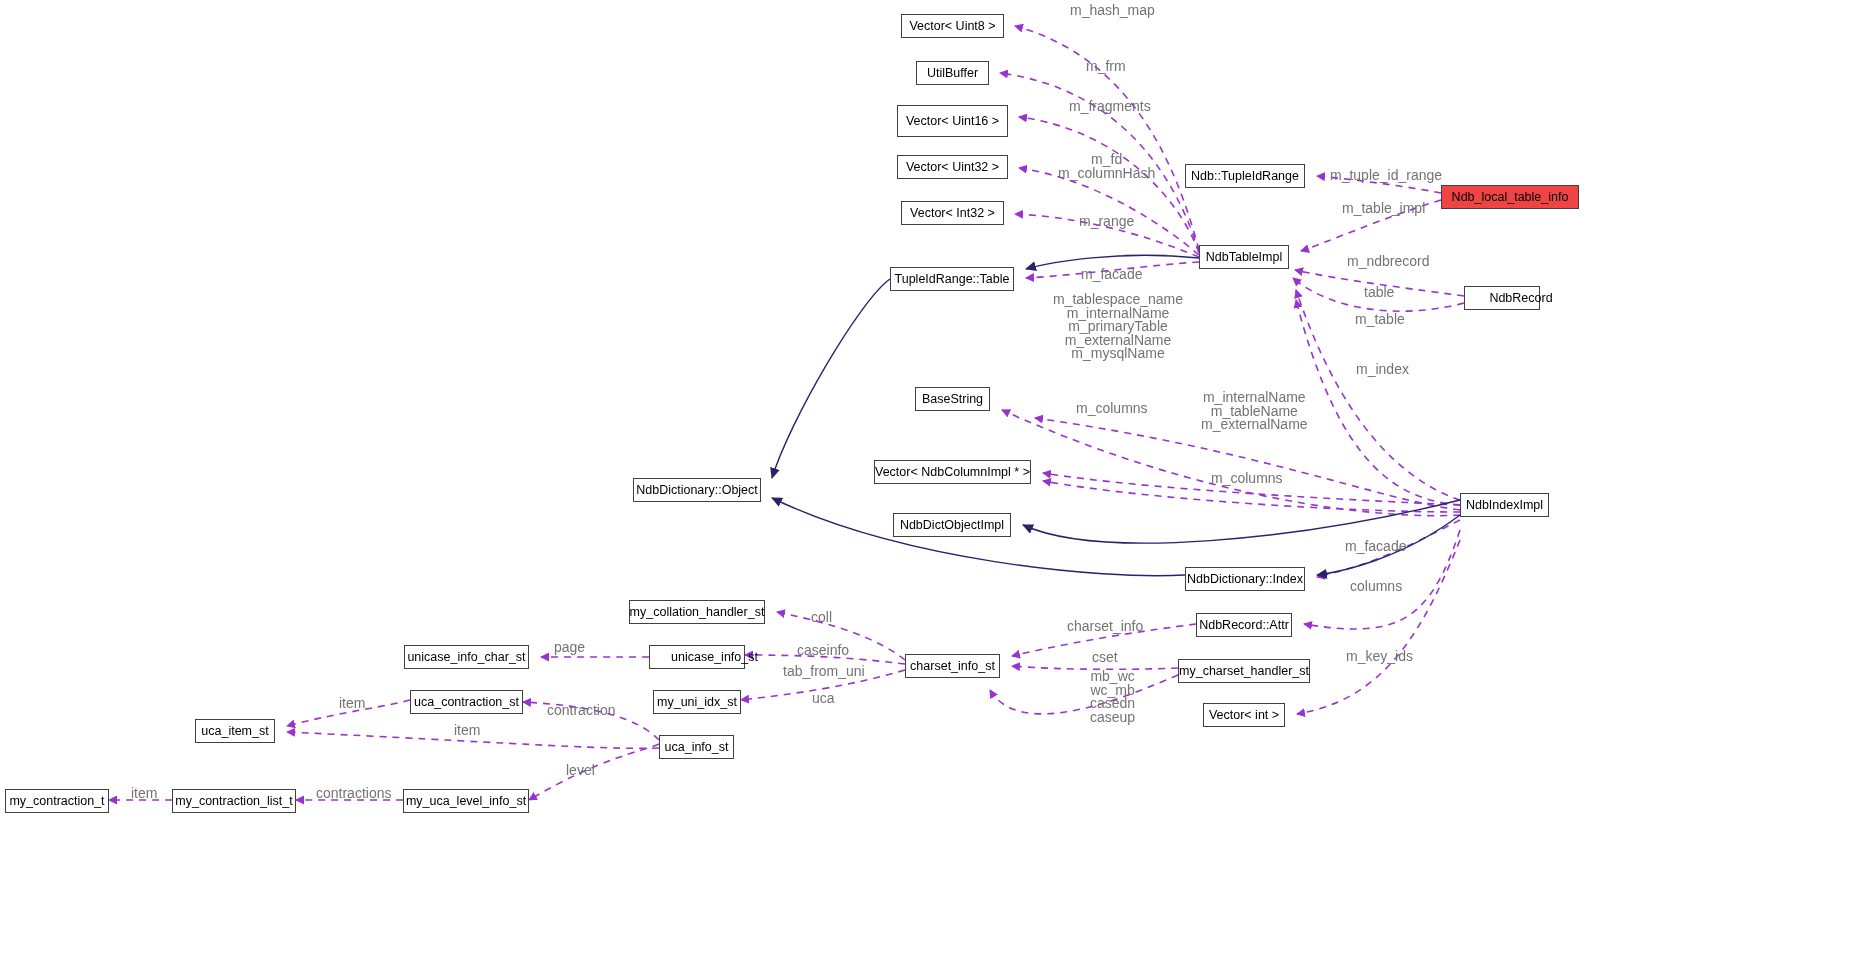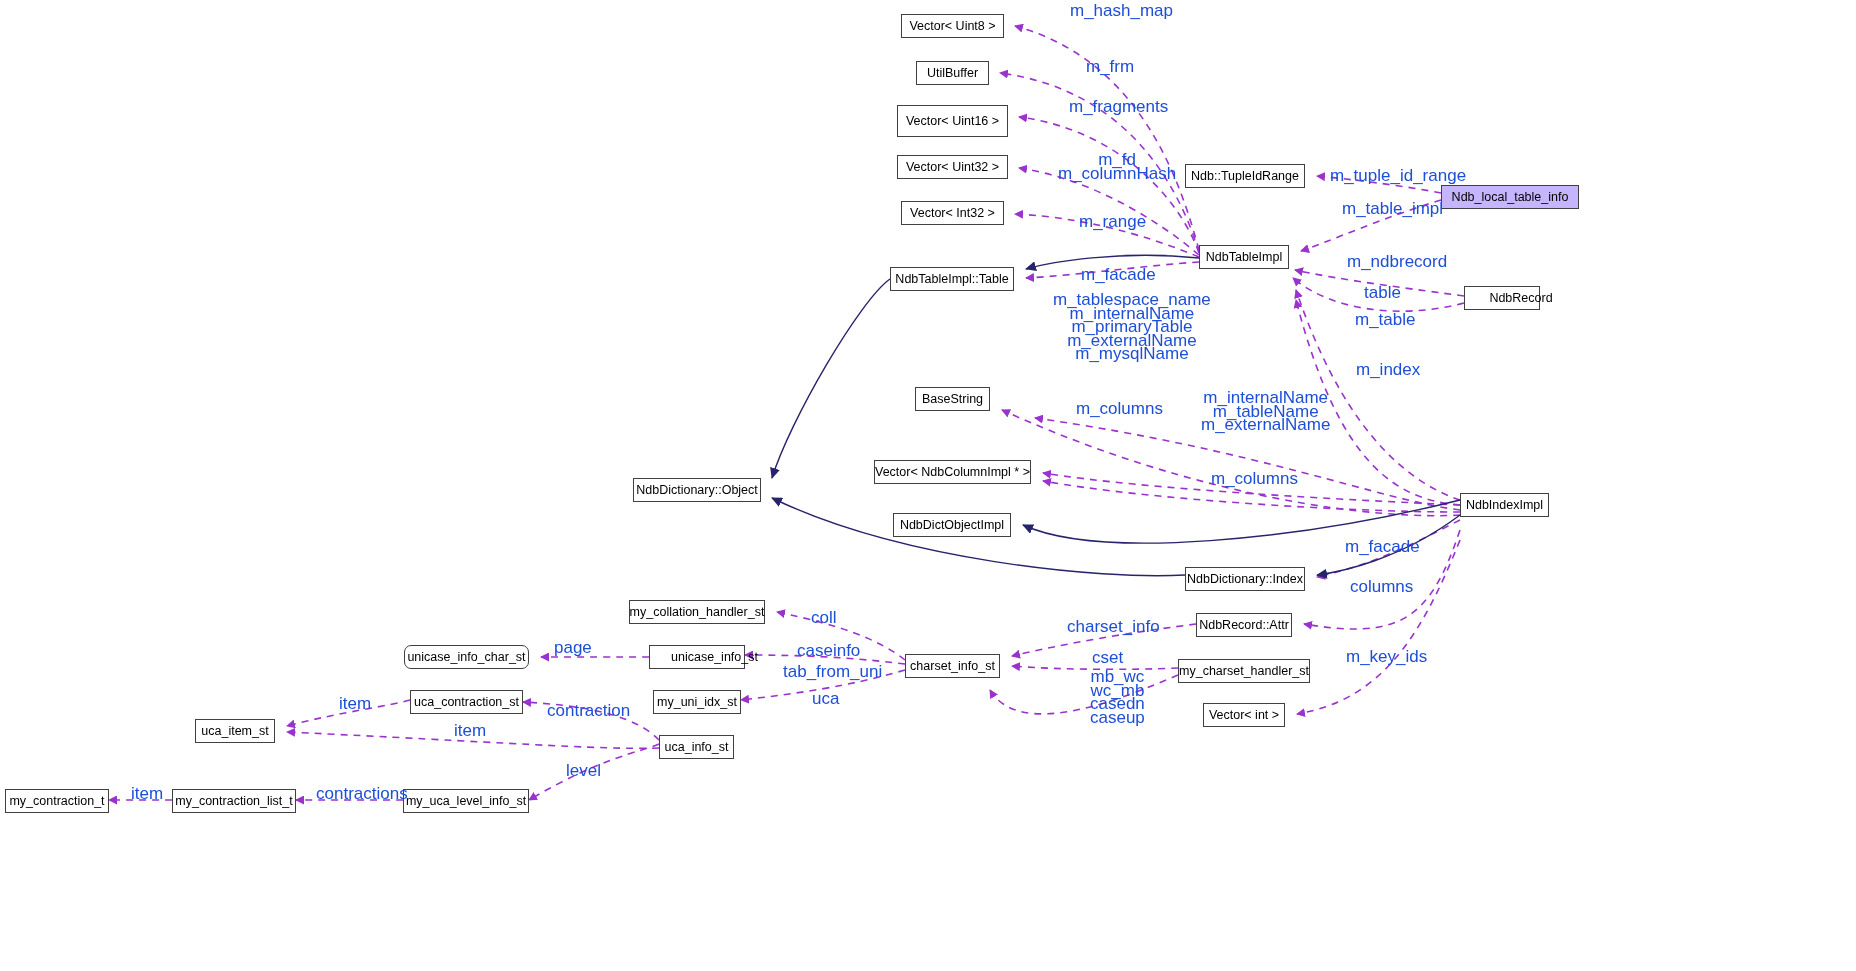--- a/index.html
+++ b/index.html
@@ -1,22 +1,22 @@
 <!DOCTYPE html>
 <html><head>
 <meta charset="utf-8">
 <style>
   html,body{margin:0;padding:0;background:#ffffff;}
   #canvas{position:relative;width:1856px;height:971px;background:#ffffff;
           font-family:"Liberation Sans", sans-serif;overflow:hidden;}
   .node{position:absolute;box-sizing:border-box;background:#ffffff;
         border:1px solid #404040;display:flex;align-items:center;justify-content:center;
         font-size:12.5px;color:#000000;white-space:nowrap;line-height:1;z-index:5;}
-  .node.filled{background:#c4b5fd;border:1px solid #404040;}
-  .edgelabel{position:absolute;font-size:17px;color:#1d4ed8;white-space:nowrap;
+  .node.filled{background:#ef4444;border:1px solid #404040;}
+  .edgelabel{position:absolute;font-size:14px;color:#737373;white-space:nowrap;
              line-height:13.5px;text-align:center;z-index:6;background:transparent;}
   svg#wires{position:absolute;left:0;top:0;width:1856px;height:971px;z-index:1;}
 </style>
 </head>
 <body>
 
 <div id="canvas">
   <svg id="wires" viewBox="0 0 1856 971" xmlns="http://www.w3.org/2000/svg">
     <defs>
       <marker id="ah-p" markerWidth="9" markerHeight="9" refX="8" refY="4.5" orient="auto" markerUnits="userSpaceOnUse">
@@ -86,21 +86,21 @@
     <div class="node" style="left: 1185px; top: 164px; width: 120px; height: 24px;">
       <span>Ndb::TupleIdRange</span>
     </div>
     <div class="node filled" style="left: 1441px; top: 185px; width: 138px; height: 24px;">
       <span>Ndb_local_table_info</span>
     </div>
     <div class="node" style="left: 1199px; top: 245px; width: 90px; height: 24px;">
       <span>NdbTableImpl</span>
     </div>
     <div class="node" style="left: 890px; top: 267px; width: 124px; height: 24px;">
-      <span>NdbTableImpl::Table</span>
+      <span>TupleIdRange::Table</span>
     </div>
     <div class="node" style="left: 1464px; top: 286px; width: 76px; height: 24px; padding-left: 38px;">
       <span>NdbRecord</span>
     </div>
     <div class="node" style="left: 915px; top: 387px; width: 75px; height: 24px;">
       <span>BaseString</span>
     </div>
     <div class="node" style="left: 874px; top: 460px; width: 157px; height: 24px;">
       <span>Vector&lt; NdbColumnImpl * &gt;</span>
     </div>
@@ -115,21 +115,21 @@
     </div>
     <div class="node" style="left: 1185px; top: 567px; width: 120px; height: 24px;">
       <span>NdbDictionary::Index</span>
     </div>
     <div class="node" style="left: 629px; top: 600px; width: 136px; height: 24px;">
       <span>my_collation_handler_st</span>
     </div>
     <div class="node" style="left: 1196px; top: 613px; width: 96px; height: 24px;">
       <span>NdbRecord::Attr</span>
     </div>
-    <div class="node" style="left: 404px; top: 645px; width: 125px; height: 24px; border-radius: 7px;">
+    <div class="node" style="left: 404px; top: 645px; width: 125px; height: 24px;">
       <span>unicase_info_char_st</span>
     </div>
     <div class="node" style="left: 649px; top: 645px; width: 96px; height: 24px; padding-left: 35px;">
       <span>unicase_info_st</span>
     </div>
     <div class="node" style="left: 905px; top: 654px; width: 95px; height: 24px;">
       <span>charset_info_st</span>
     </div>
     <div class="node" style="left: 1178px; top: 659px; width: 132px; height: 24px;">
       <span>my_charset_handler_st</span>

